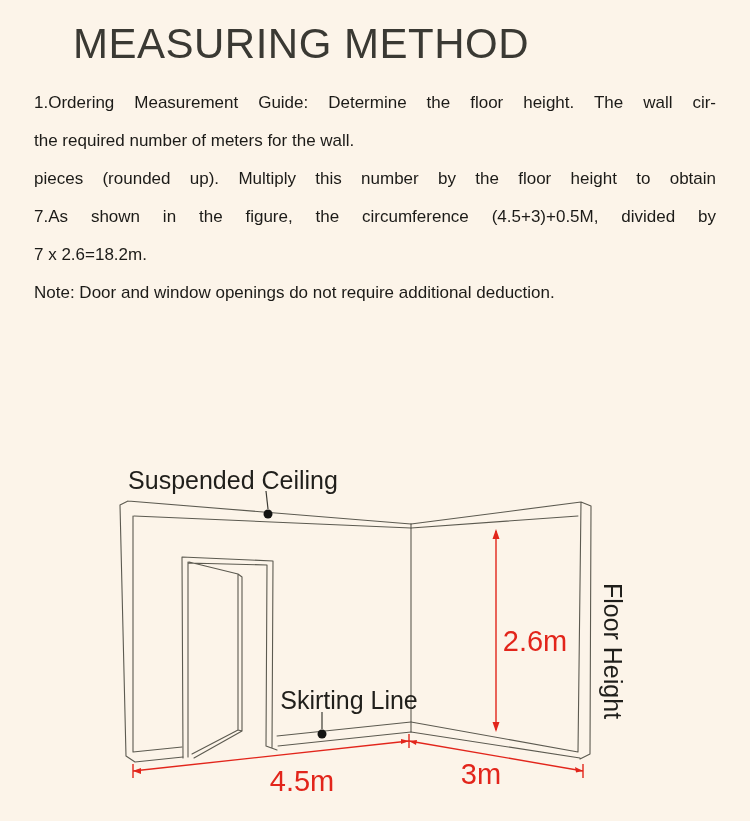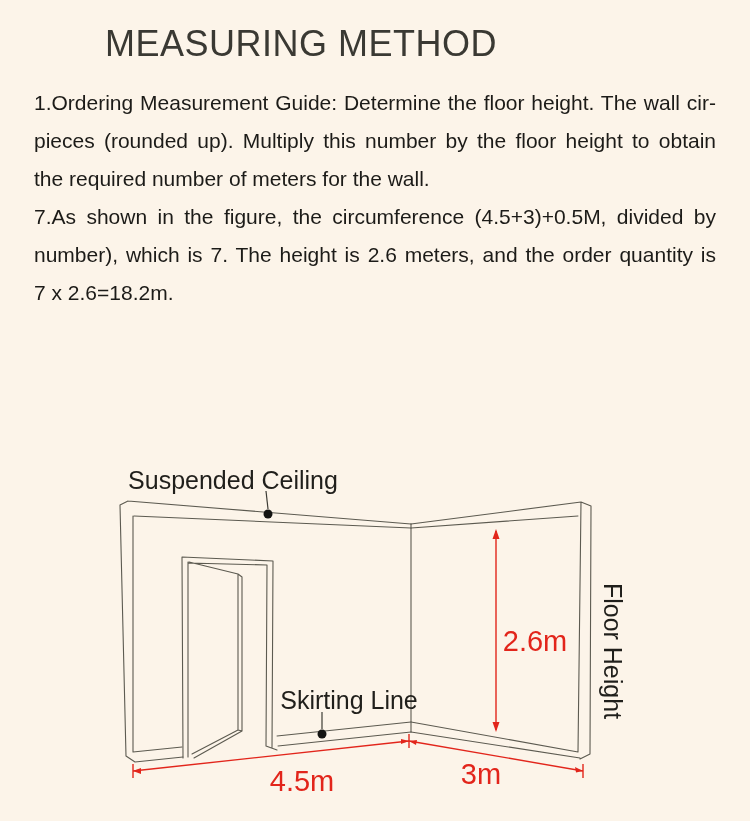--- a/index.html
+++ b/index.html
@@ -7,27 +7,27 @@
     width:750px;height:821px;
     background:#fcf4e9;
     font-family:"Liberation Sans", sans-serif;
     color:#1c1b18;
     overflow:hidden;
   }
   .page{position:relative;width:750px;height:821px;}
   .title{
     position:absolute;top:22px;left:0;width:602px;
     text-align:center;
-    font-size:36px;line-height:44px;
+    font-size:42px;line-height:44px;
     letter-spacing:.5px;
     color:#3a3933;
   }
   .copy{
     position:absolute;top:84px;left:34px;right:34px;
-    font-size:21px;
+    font-size:17px;
   }
   .line{
     line-height:38px;height:38px;
     white-space:nowrap;
   }
   .just{
     white-space:normal;
     text-align:justify;
     text-align-last:justify;
     height:38px;overflow:hidden;
@@ -49,25 +49,25 @@
 </style>
 </head>
 <body>
 
 <div class="page">
 
   <div class="title">MEASURING METHOD</div>
 
   <div class="copy">
     <div class="line just">1.Ordering Measurement Guide: Determine the floor height. The wall cir-</div>
+    <div class="line">the required number of meters for the wall.</div>
     <div class="line just">pieces (rounded up). Multiply this number by the floor height to obtain</div>
-    <div class="line">the required number of meters for the wall.</div>
     <div class="line just">7.As shown in the figure, the circumference (4.5+3)+0.5M, divided by</div>
-    <div class="line just">number), which is 7. The height is 2.6 meters, and the order quantity is</div>
     <div class="line">7 x 2.6=18.2m.</div>
+    <div class="line">Note: Door and window openings do not require additional deduction.</div>
   </div>
 
   <svg class="diagram" width="750" height="821" viewBox="0 0 750 821">
 
     <g>
       <path class="wall-stroke" d="M120,505 L126,756
                                    M120,505 L128,501
                                    M126,756 L135,762
                                    M128,501 L411,524
                                    M134,516 L411,528

